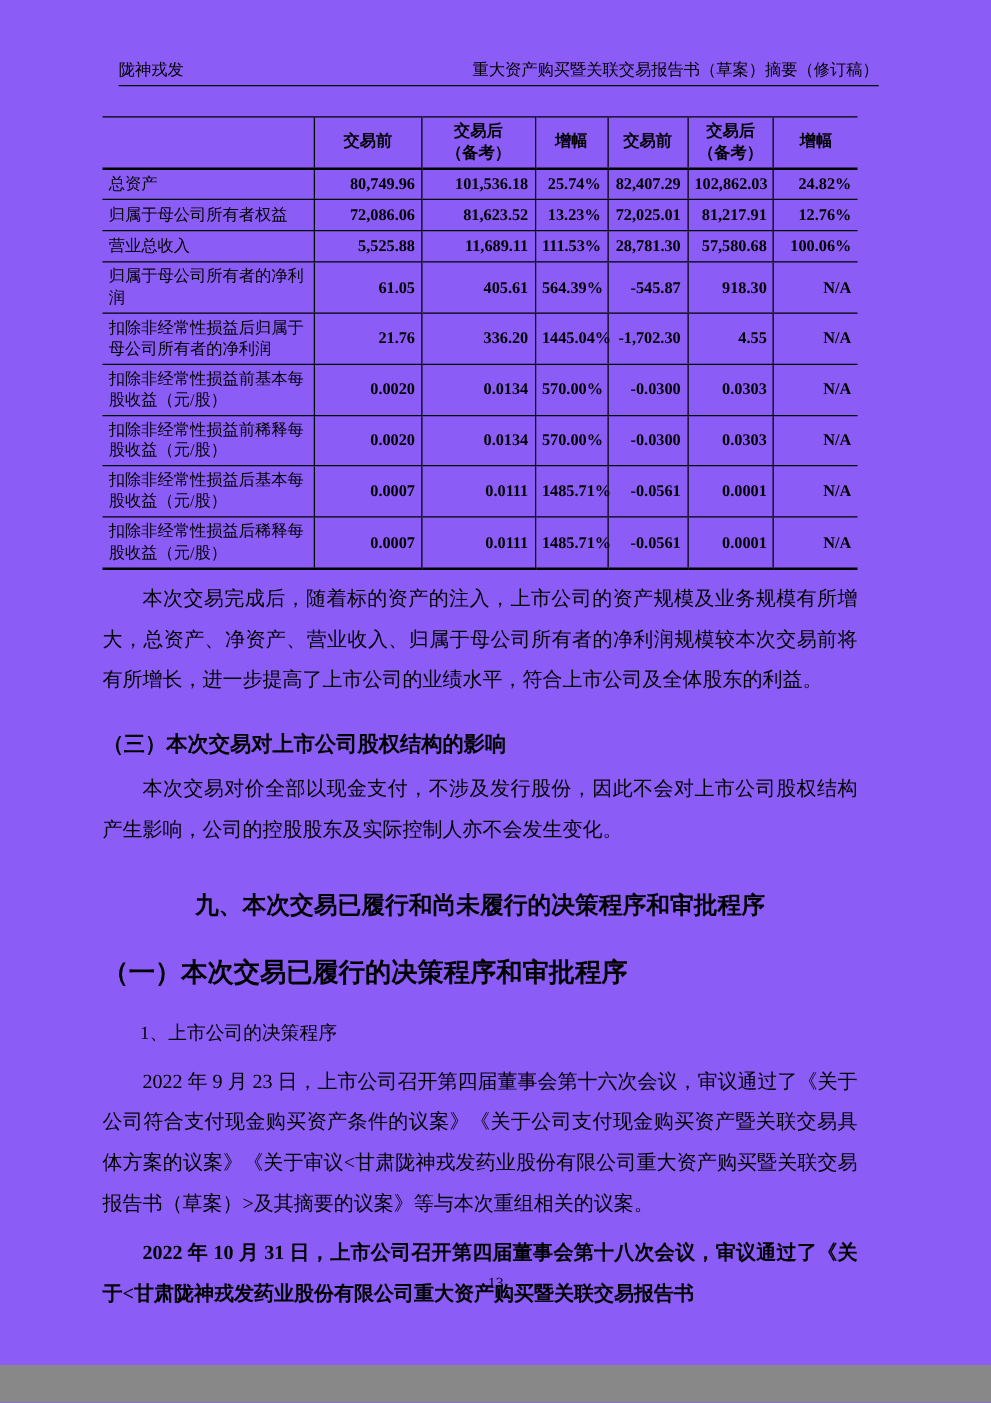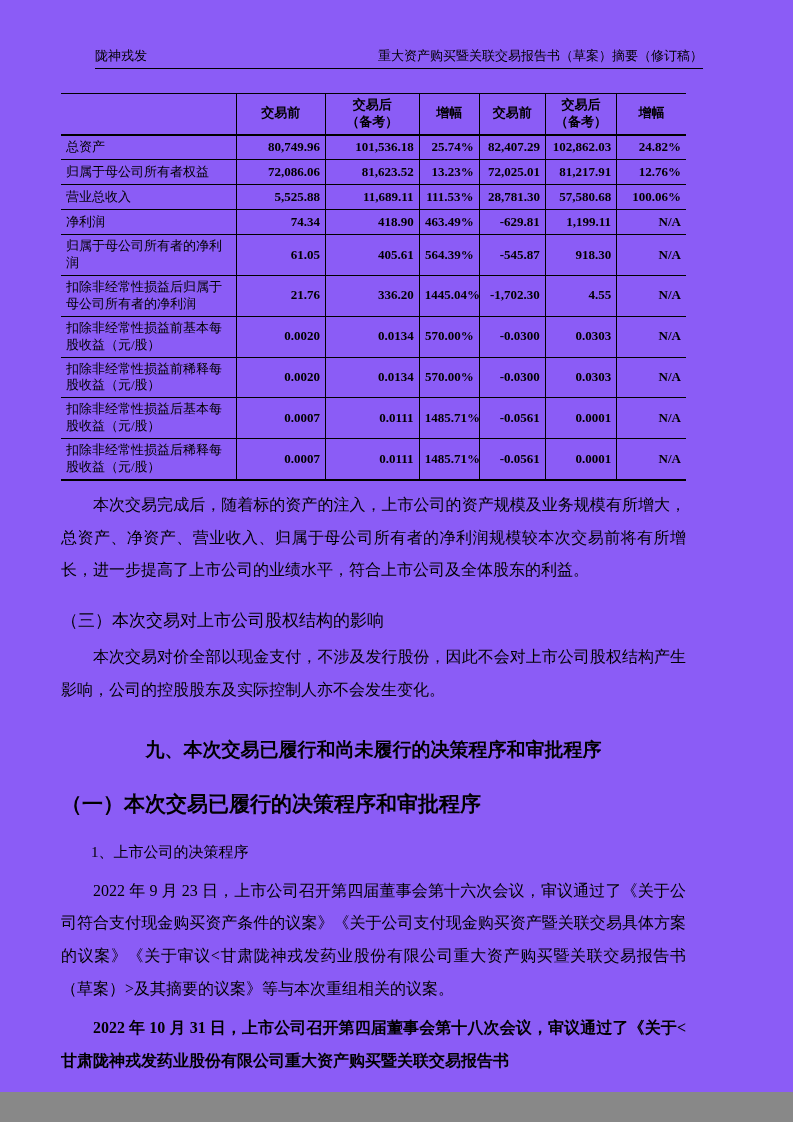--- a/index.html
+++ b/index.html
@@ -19,21 +19,21 @@
     margin: 48px 90px 0 95px;
     display: flex;
     justify-content: space-between;
     align-items: flex-end;
     font-size: 13px;
     line-height: 1.3;
     border-bottom: 1.5px solid #000;
     padding-bottom: 3px;
   }
   
-  .content { margin: 0 107px 0 61px; }
+  .content { margin: 0 107px 0 82px; }
 
   
   table.fin {
     width: 100%;
     border-collapse: collapse;
     margin-top: 24px;
     font-size: 13px;
     line-height: 1.3;
     table-layout: fixed;
   }
@@ -61,21 +61,21 @@
   .para {
     font-size: 16px;
     line-height: 2.05;
     text-align: justify;
     text-indent: 2em;
     margin: 8px 0 0 0;
   }
   .para.bold { font-weight: bold; margin-top: 6px; }
   .h-sub {
     font-family: "Liberation Sans", "DejaVu Sans", sans-serif;
-    font-weight: normal;
+    font-weight: bold;
     font-size: 17px;
     line-height: 1.4;
     margin: 22px 0 0 0;
   }
   .h-main {
     font-family: "Liberation Sans", "DejaVu Sans", sans-serif;
     font-weight: bold;
     font-size: 19px;
     line-height: 1.4;
     margin: 30px 0 0 0;
@@ -160,29 +160,20 @@
           <tr>
             <td class="label">营业总收入</td>
             <td class="num">5,525.88</td>
             <td class="num">11,689.11</td>
             <td class="num">111.53%</td>
             <td class="num">28,781.30</td>
             <td class="num">57,580.68</td>
             <td class="num">100.06%</td>
           </tr>
           <tr>
-            <td class="label">净利润</td>
-            <td class="num">74.34</td>
-            <td class="num">418.90</td>
-            <td class="num">463.49%</td>
-            <td class="num">-629.81</td>
-            <td class="num">1,199.11</td>
-            <td class="num">N/A</td>
-          </tr>
-          <tr>
             <td class="label">归属于母公司所有者的净利润</td>
             <td class="num">61.05</td>
             <td class="num">405.61</td>
             <td class="num">564.39%</td>
             <td class="num">-545.87</td>
             <td class="num">918.30</td>
             <td class="num">N/A</td>
           </tr>
           <tr>
             <td class="label">扣除非经常性损益后归属于母公司所有者的净利润</td>

